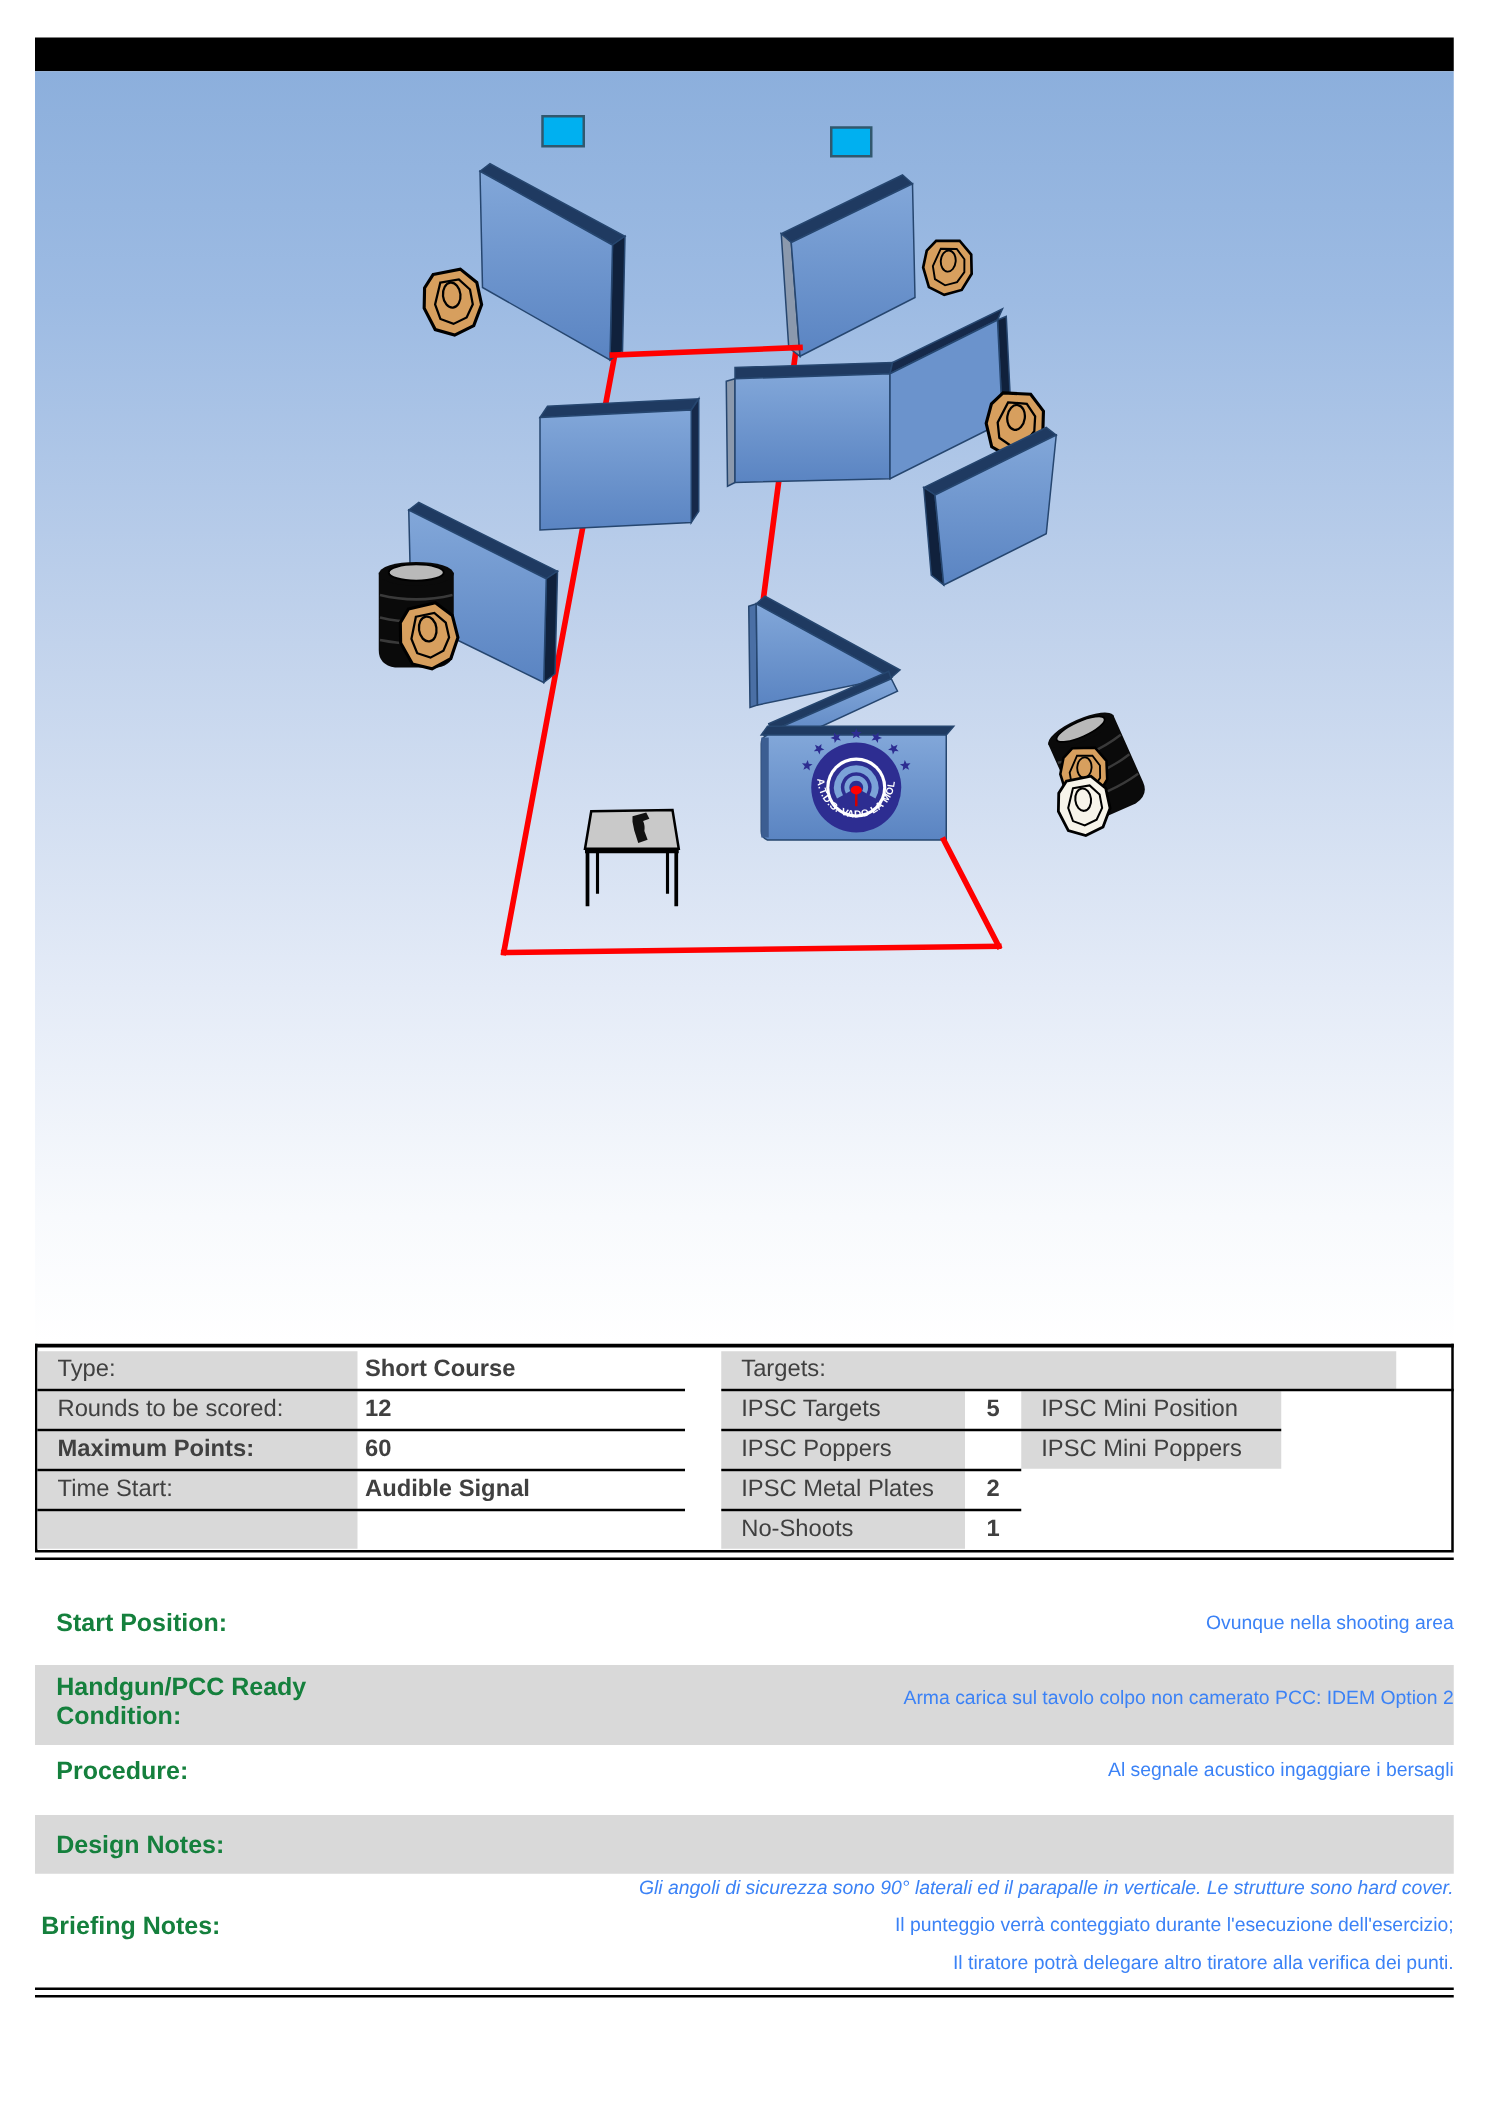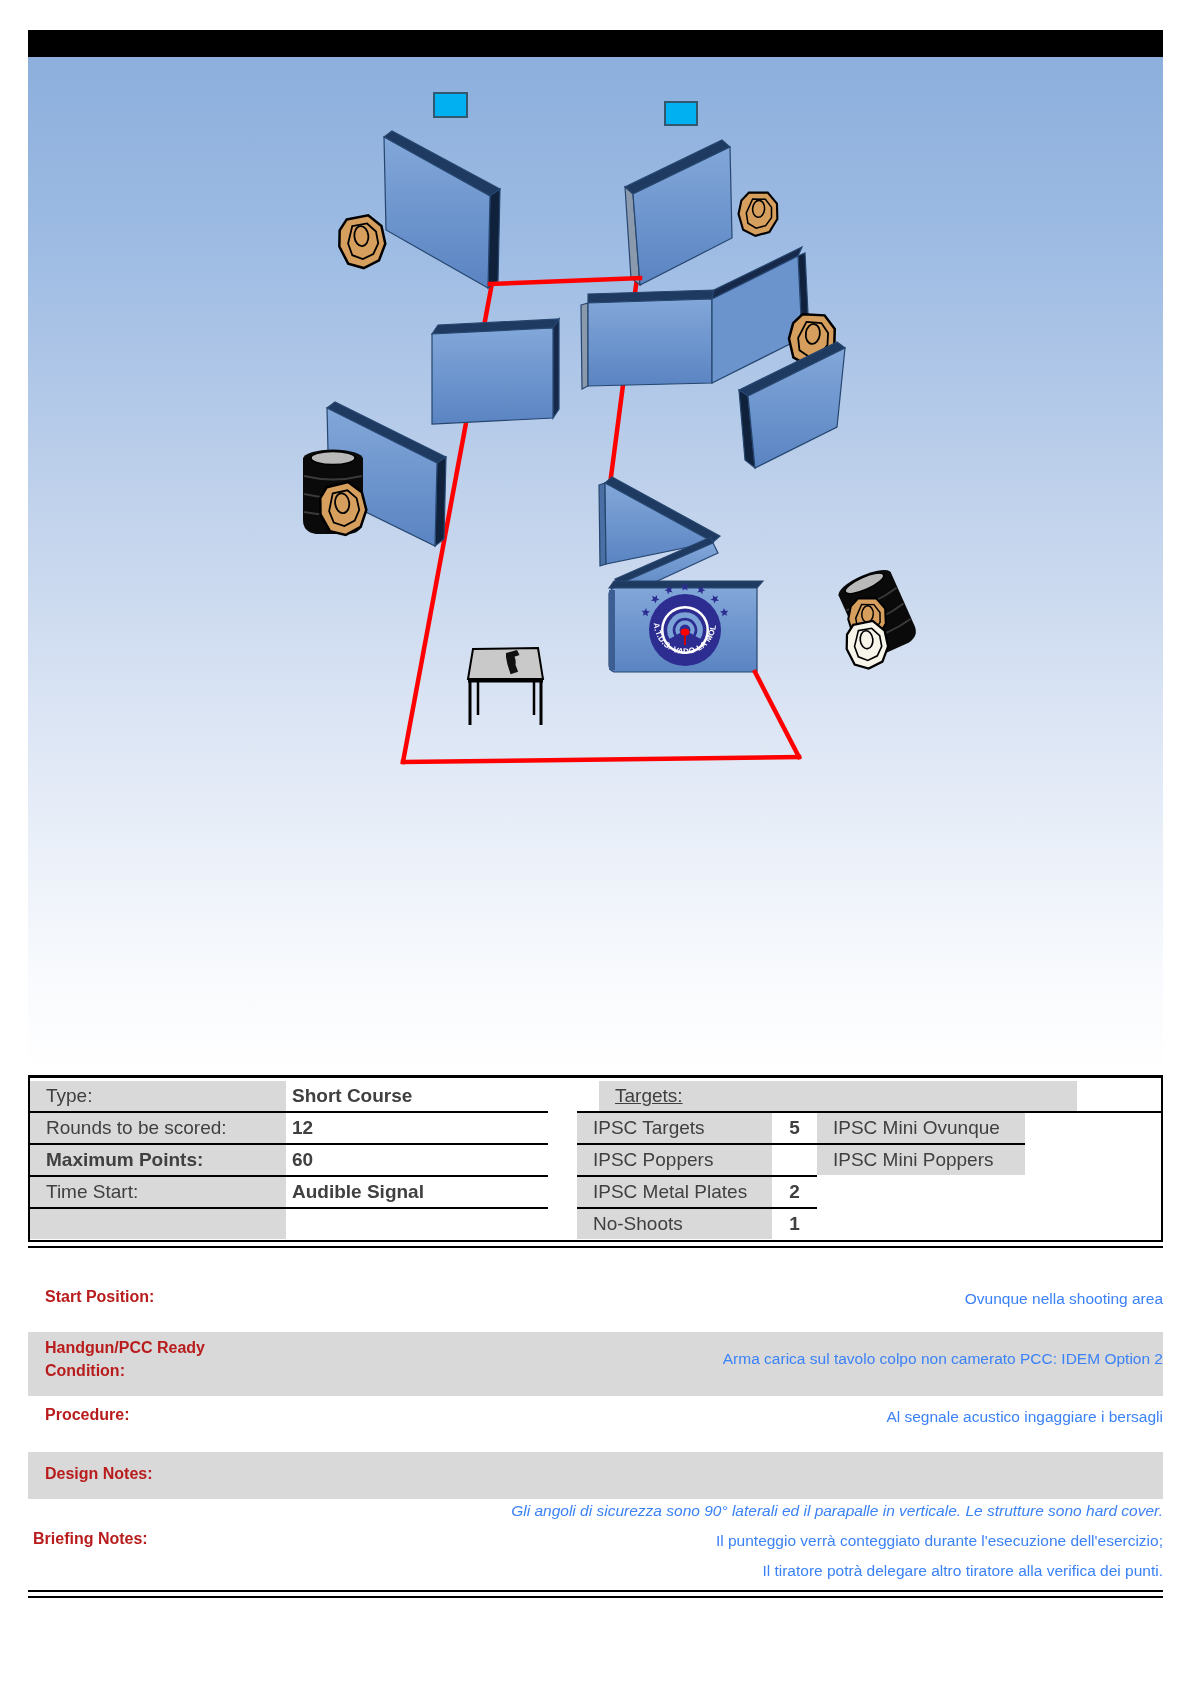--- a/index.html
+++ b/index.html
@@ -11,21 +11,21 @@
      background:linear-gradient(180deg,#8cafdc 0%,#9dbbe3 18%,#c2d3ec 45%,#e4ebf7 72%,#f8fafd 90%,#ffffff 100%);}
   .info-table{left:28px;top:1075px;width:1135px;height:165px;
      border-top:3px solid #000;border-left:2px solid #000;border-right:2px solid #000;box-sizing:border-box;}
   .cell{position:absolute;height:30px;line-height:30px;font-size:19px;color:#404040;white-space:nowrap;}
   .gray{background:#d9d9d9;}
   .pad{padding-left:16px;box-sizing:border-box;}
   .bold{font-weight:bold;}
   .rule{position:absolute;height:2px;background:#000;}
   .dline{left:28px;width:1135px;height:4px;border-top:2.5px solid #000;border-bottom:2.5px solid #000;box-sizing:content-box;}
   .band{left:28px;width:1135px;background:#d9d9d9;}
-  .sec-label{position:absolute;left:45px;font-size:16px;font-weight:bold;color:#b91c1c;white-space:nowrap;}
+  .sec-label{position:absolute;left:45px;font-size:20px;font-weight:bold;color:#15803d;white-space:nowrap;}
   .sec-value{position:absolute;left:200px;width:963px;text-align:right;font-size:15.5px;color:#3b82f6;white-space:nowrap;}
   .w1{left:300px;width:863px;font-style:italic;}
 </style>
 </head>
 <body>
 
 <div class="abs top-bar"></div>
 
 <div class="abs diagram">
 <svg width="1135" height="1018" viewBox="0 0 1135 1018">
@@ -164,27 +164,27 @@
     <line x1="375" y1="705" x2="771" y2="700"></line>
     <line x1="727" y1="615" x2="771" y2="700"></line>
   </g>
 </svg>
 </div>
 
 <div class="abs info-table">
 
   <div class="cell gray pad" style="left:0;top:3px;width:256px;">Type:</div>
   <div class="cell bold" style="left:262px;top:3px;width:256px;">Short Course</div>
-  <div class="cell gray pad" style="left:569px;top:3px;width:478px;text-decoration:underline;">Targets:</div>
+  <div class="cell gray pad" style="left:547px;top:3px;width:540px;">Targets:</div>
 
   <div class="cell gray pad" style="left:0;top:35px;width:256px;">Rounds to be scored:</div>
   <div class="cell bold" style="left:262px;top:35px;width:256px;">12</div>
   <div class="cell gray pad" style="left:547px;top:35px;width:195px;">IPSC Targets</div>
   <div class="cell bold" style="left:742px;top:35px;width:45px;text-align:center;">5</div>
-  <div class="cell gray pad" style="left:787px;top:35px;width:208px;">IPSC Mini Ovunque</div>
+  <div class="cell gray pad" style="left:787px;top:35px;width:208px;">IPSC Mini Position</div>
 
   <div class="cell gray pad" style="left:0;top:67px;width:256px;font-weight:bold;">Maximum Points:</div>
   <div class="cell bold" style="left:262px;top:67px;width:256px;">60</div>
   <div class="cell gray pad" style="left:547px;top:67px;width:195px;">IPSC Poppers</div>
   <div class="cell gray pad" style="left:787px;top:67px;width:208px;">IPSC Mini Poppers</div>
 
   <div class="cell gray pad" style="left:0;top:99px;width:256px;">Time Start:</div>
   <div class="cell bold" style="left:262px;top:99px;width:256px;">Audible Signal</div>
   <div class="cell gray pad" style="left:547px;top:99px;width:195px;">IPSC Metal Plates</div>
   <div class="cell bold" style="left:742px;top:99px;width:45px;text-align:center;">2</div>

